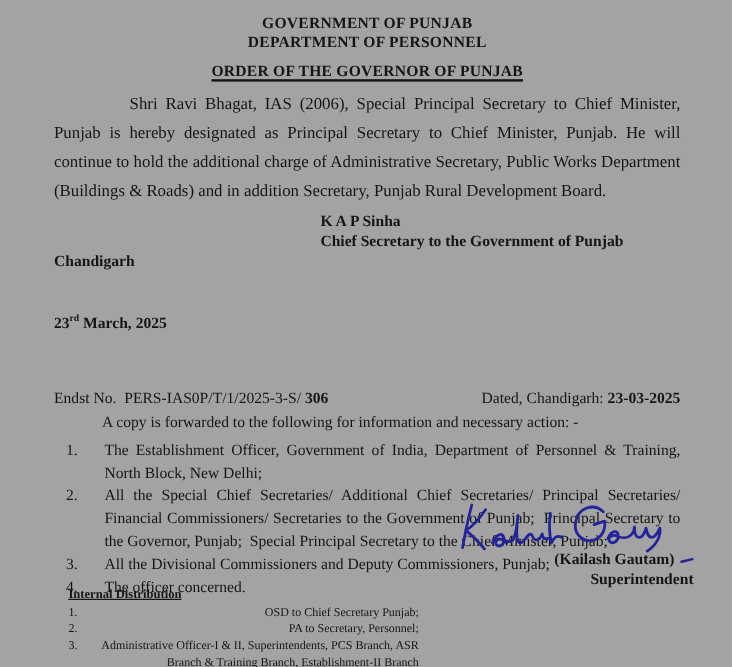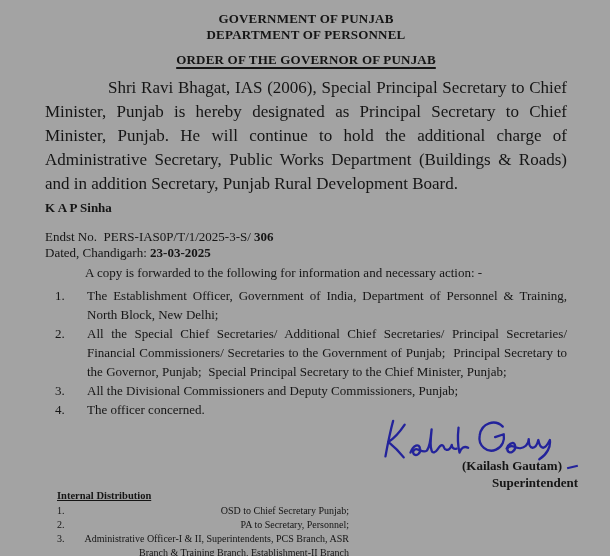--- a/index.html
+++ b/index.html
@@ -20,31 +20,31 @@
   .order-title {
     font-weight:bold; font-size:13px;
     text-decoration:underline;
     text-decoration-thickness:1.5px;
     text-underline-offset:3px;
     letter-spacing:.2px;
   }
   
   .body-para {
     margin:8px 0 0 0;
-    font-size:17px; line-height:24px;
+    font-size:14px; line-height:24px;
     text-align:justify;
     text-indent:63px;
   }
   
   .signoff-row { display:flex; justify-content:space-between; margin-top:3px; font-weight:bold; font-size:13px; line-height:17px; }
   .signoff-left { white-space:pre; }
   .signoff-right { width:300px; }
   sup.ord { font-size:8px; vertical-align:super; line-height:0; }
   
-  .endst-row { display:flex; justify-content:space-between; margin-top:13px; font-size:13px;flex-direction:column; }
+  .endst-row { display:flex; justify-content:space-between; margin-top:13px; font-size:13px; }
   .endst-no { white-space:pre; }
   .endst-bold { font-weight:bold; }
   .copy-line { margin-top:4px; font-size:13px; text-indent:40px; }
   
   .dist-list { margin-top:5px; font-size:13px; line-height:19px; }
   .dist-row { display:flex; }
   .dist-num { width:32px; margin-left:10px; flex:none; }
   .dist-text { width:480px; text-align:justify; white-space:pre-wrap; }
   
   .signature-block { position:absolute; top:416px; right:32px; width:212px; text-align:right; }
@@ -73,22 +73,27 @@
     <div>DEPARTMENT OF PERSONNEL</div>
   </div>
 
   <div class="order-title-wrap">
     <span class="order-title">ORDER OF THE GOVERNOR OF PUNJAB</span>
   </div>
 
   <p class="body-para">Shri Ravi Bhagat, IAS (2006), Special Principal Secretary to Chief Minister, Punjab is hereby designated as Principal Secretary to Chief Minister, Punjab. He will continue to hold the additional charge of Administrative Secretary, Public Works Department (Buildings &amp; Roads) and in addition Secretary, Punjab Rural Development Board.</p>
 
   <div class="signoff-row">
+    <div class="signoff-left">
+      <div>Chandigarh</div>
+      <div><span>23</span><sup class="ord">rd</sup><span> March, 2025</span></div>
+    </div>
     <div class="signoff-right">
       <div>K A P Sinha</div>
+      <div>Chief Secretary to the Government of Punjab</div>
     </div>
   </div>
 
   <div class="endst-row">
     <span class="endst-no"><span>Endst No.  PERS-IAS0P/T/1/2025-3-S/</span> <span class="endst-bold">306</span></span>
     <span><span>Dated, Chandigarh: </span><span class="endst-bold">23-03-2025</span></span>
   </div>
 
   <div class="copy-line">A copy is forwarded to the following for information and necessary action: -</div>
 

